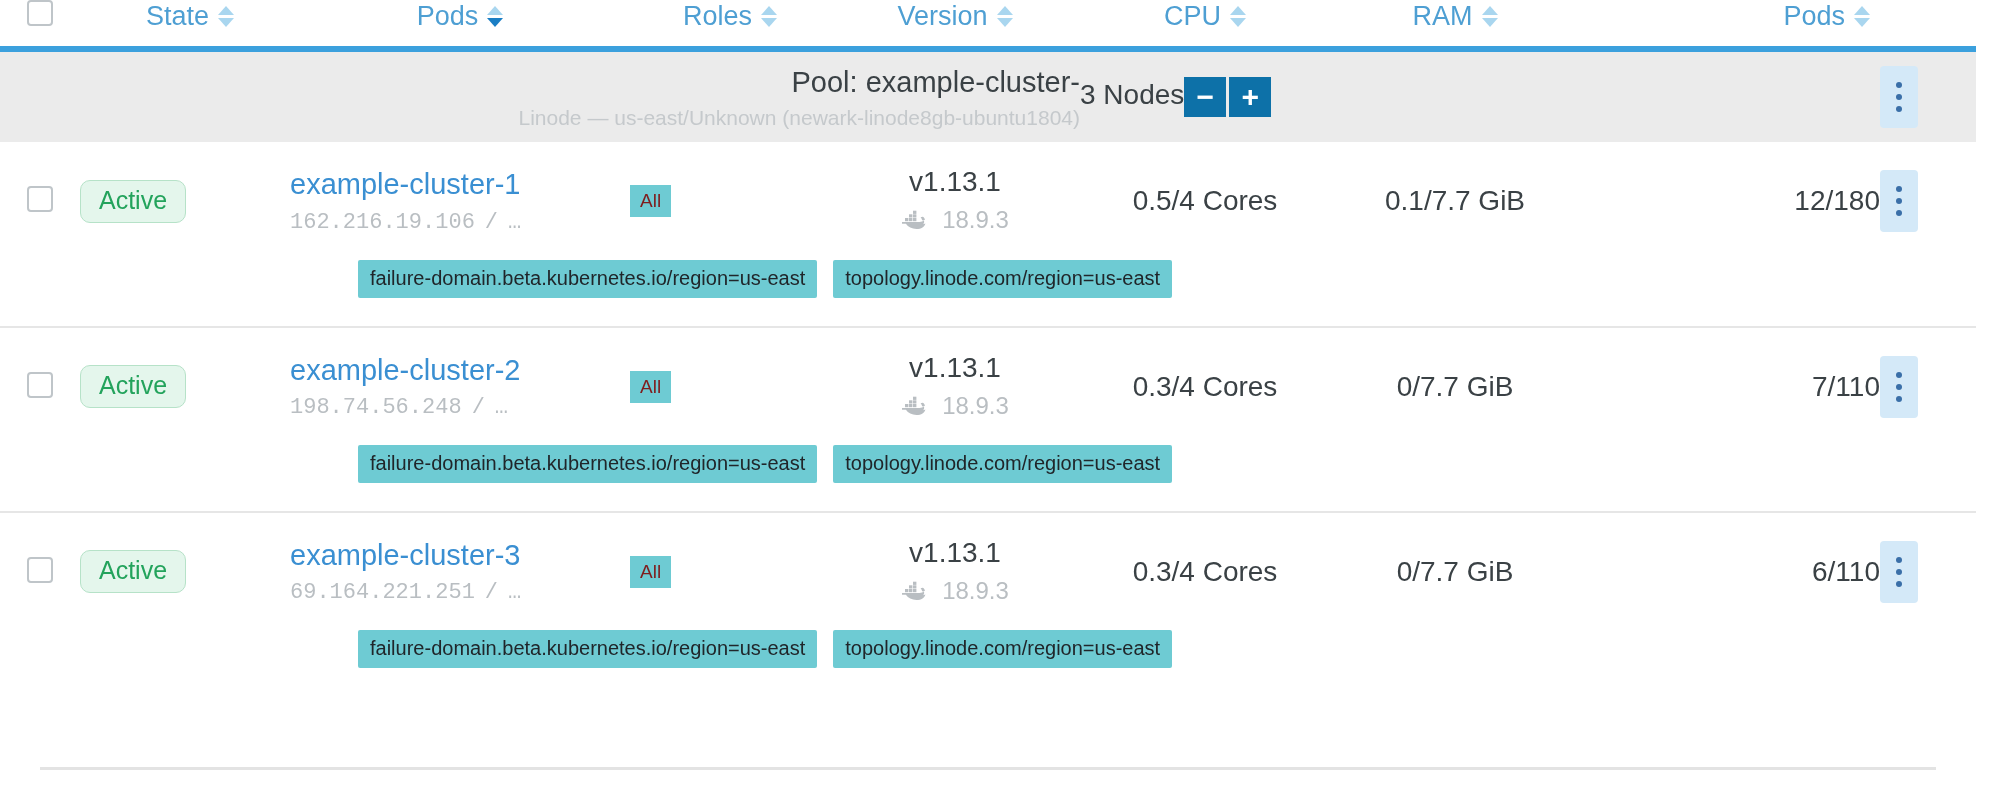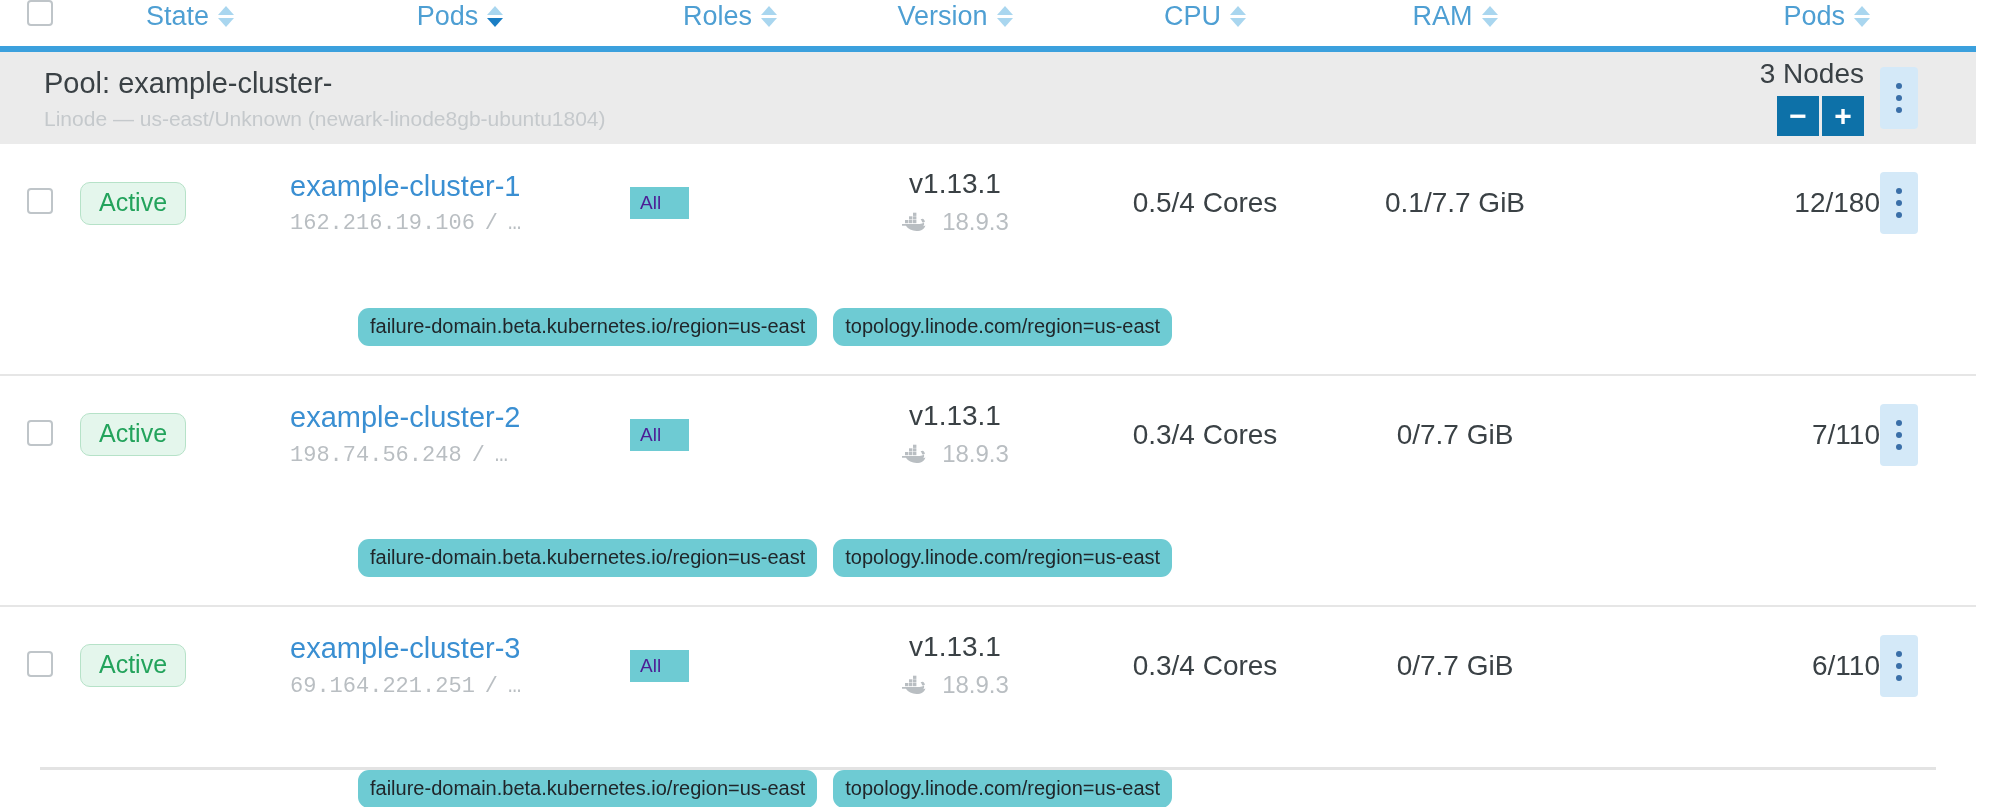--- a/index.html
+++ b/index.html
@@ -89,36 +89,37 @@
 
   
   tr.pool-row > td {
     background: #ebebeb;
     border-top: 6px solid #3ba0dd;
     padding: 0;
     height: 86px;
   }
   .pool-left {
     padding: 14px 0 12px 44px;
+    text-align: right;
   }
   .pool-title {
     font-size: 29px;
     color: #3a4145;
     line-height: 1.15;
     white-space: nowrap;
   }
   .pool-sub {
     font-size: 21px;
     color: #c5c9cc;
     margin-top: 7px;
     white-space: nowrap;
   }
   .pool-right {
     display: flex;
-    flex-direction: column;
+    flex-direction: row;
     align-items: flex-end;
     padding: 8px 16px 8px 0;
   }
   .node-count {
     font-size: 28px;
     color: #3a4145;
     line-height: 1;
     margin-bottom: 8px;
     white-space: nowrap;
   }
@@ -205,23 +206,23 @@
     margin-top: 8px;
     white-space: nowrap;
     font-family: Liberation Mono, monospace;
   }
   .node-ip .sep { margin: 0 10px; }
   .name-cell { padding-left: 10px; }
 
   .chip-all {
     display: inline-block;
     background: #6ecbd3;
-    color: #4c1d95;
+    color: #7f1d1d;
     font-size: 19px;
-    padding: 6px 28px 7px 10px;
+    padding: 6px 10px 7px 10px;
     line-height: 1;
     white-space: nowrap;
   }
   .roles-cell { text-align: left; padding-left: 22px; }
 
   .version-cell { text-align: center; }
   .version-main {
     font-size: 28px;
     color: #3a4145;
     line-height: 1;
@@ -250,25 +251,24 @@
   .labels-wrap {
     display: flex;
     gap: 16px;
     padding-left: 358px;
   }
   .label-chip {
     background: #6ecbd3;
     color: #20262a;
     font-size: 20px;
     padding: 8px 12px 10px 12px;
-    border-radius: 11px;
+    border-radius: 2px;
     line-height: 1;
     white-space: nowrap;
     cursor: pointer;
-    margin-top: 46px;
   }
 
   .bottom-rule {
     position: absolute;
     left: 40px;
     right: 40px;
     bottom: 37px;
     height: 3px;
     background: #e3e3e3;
   }

